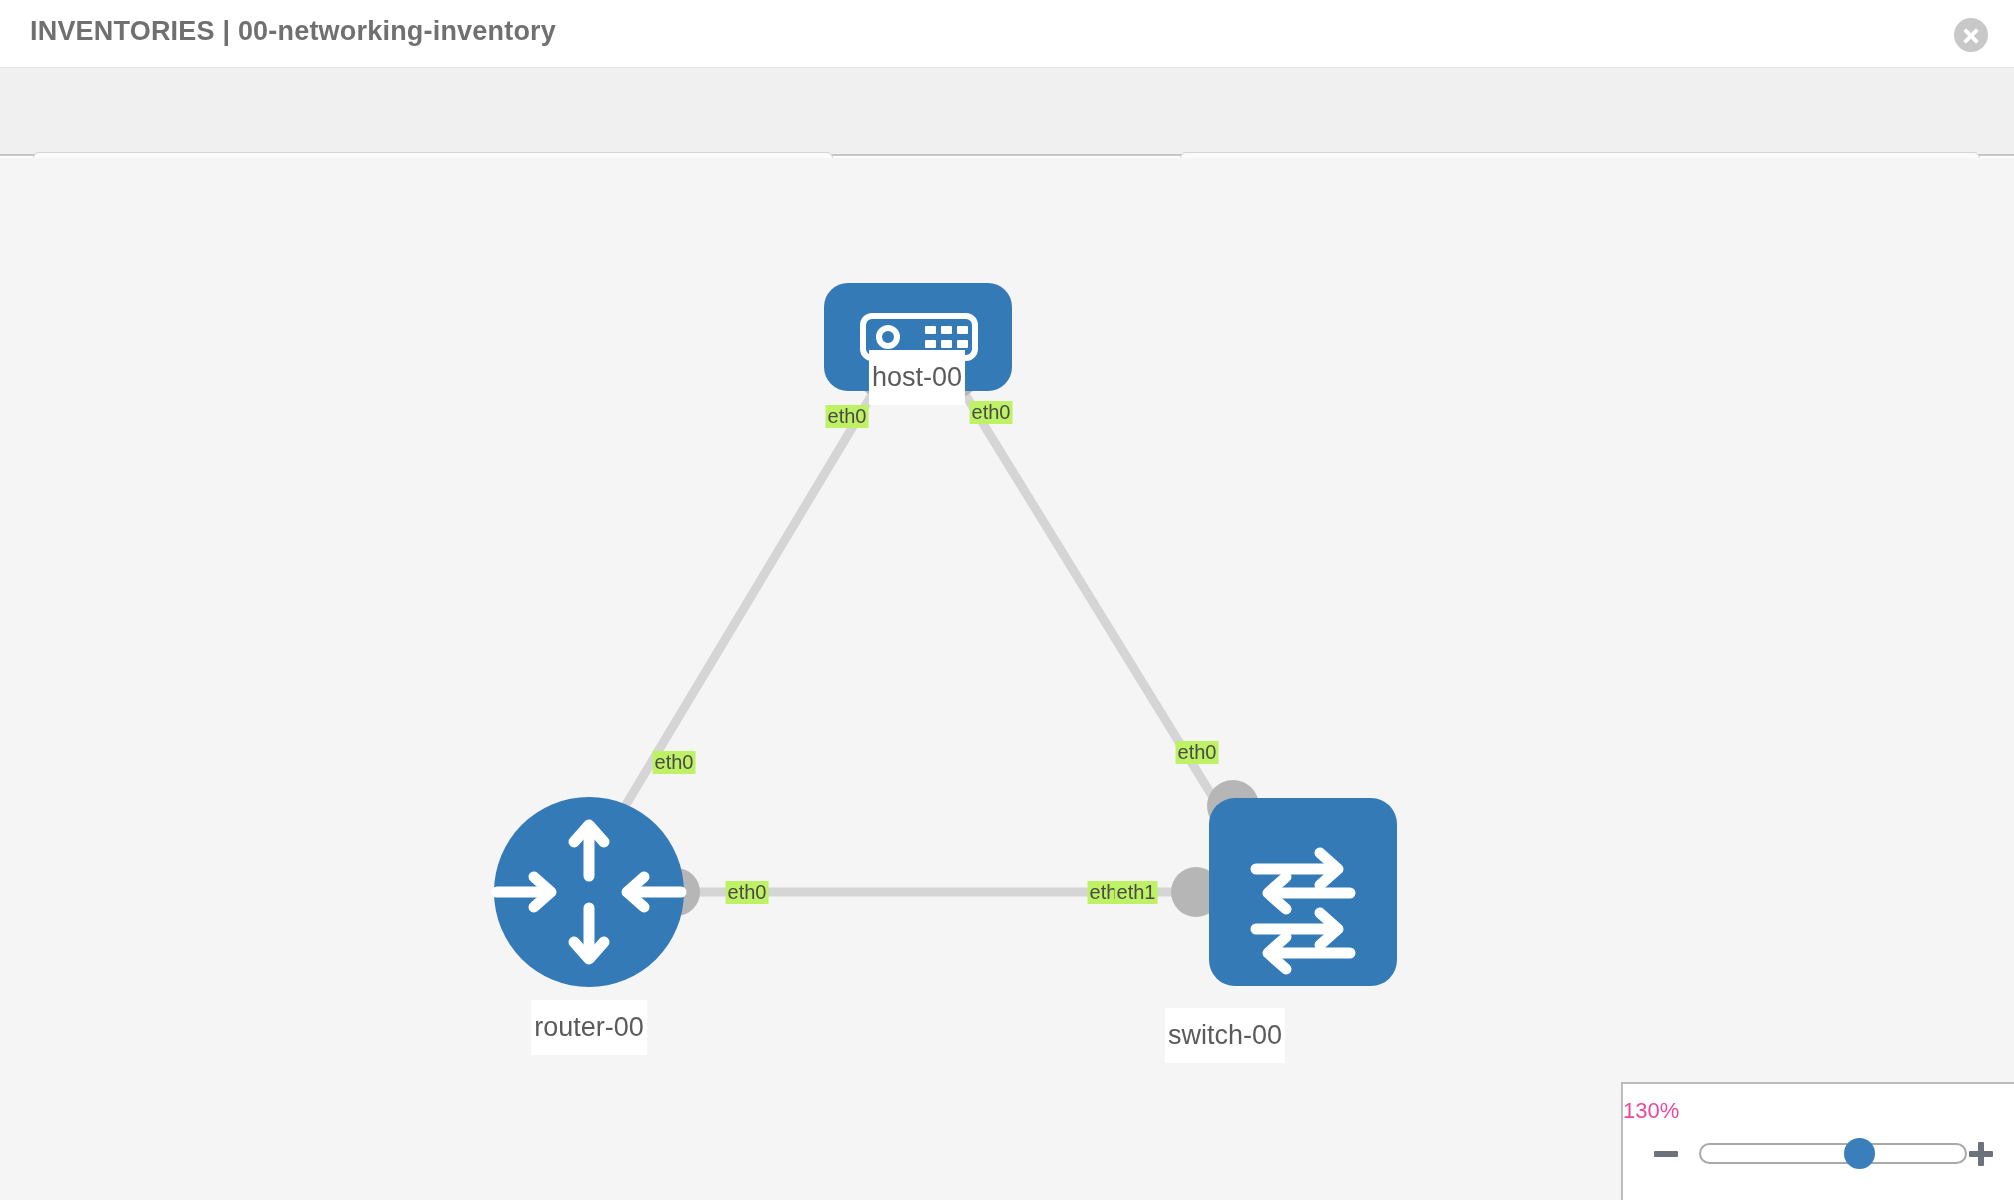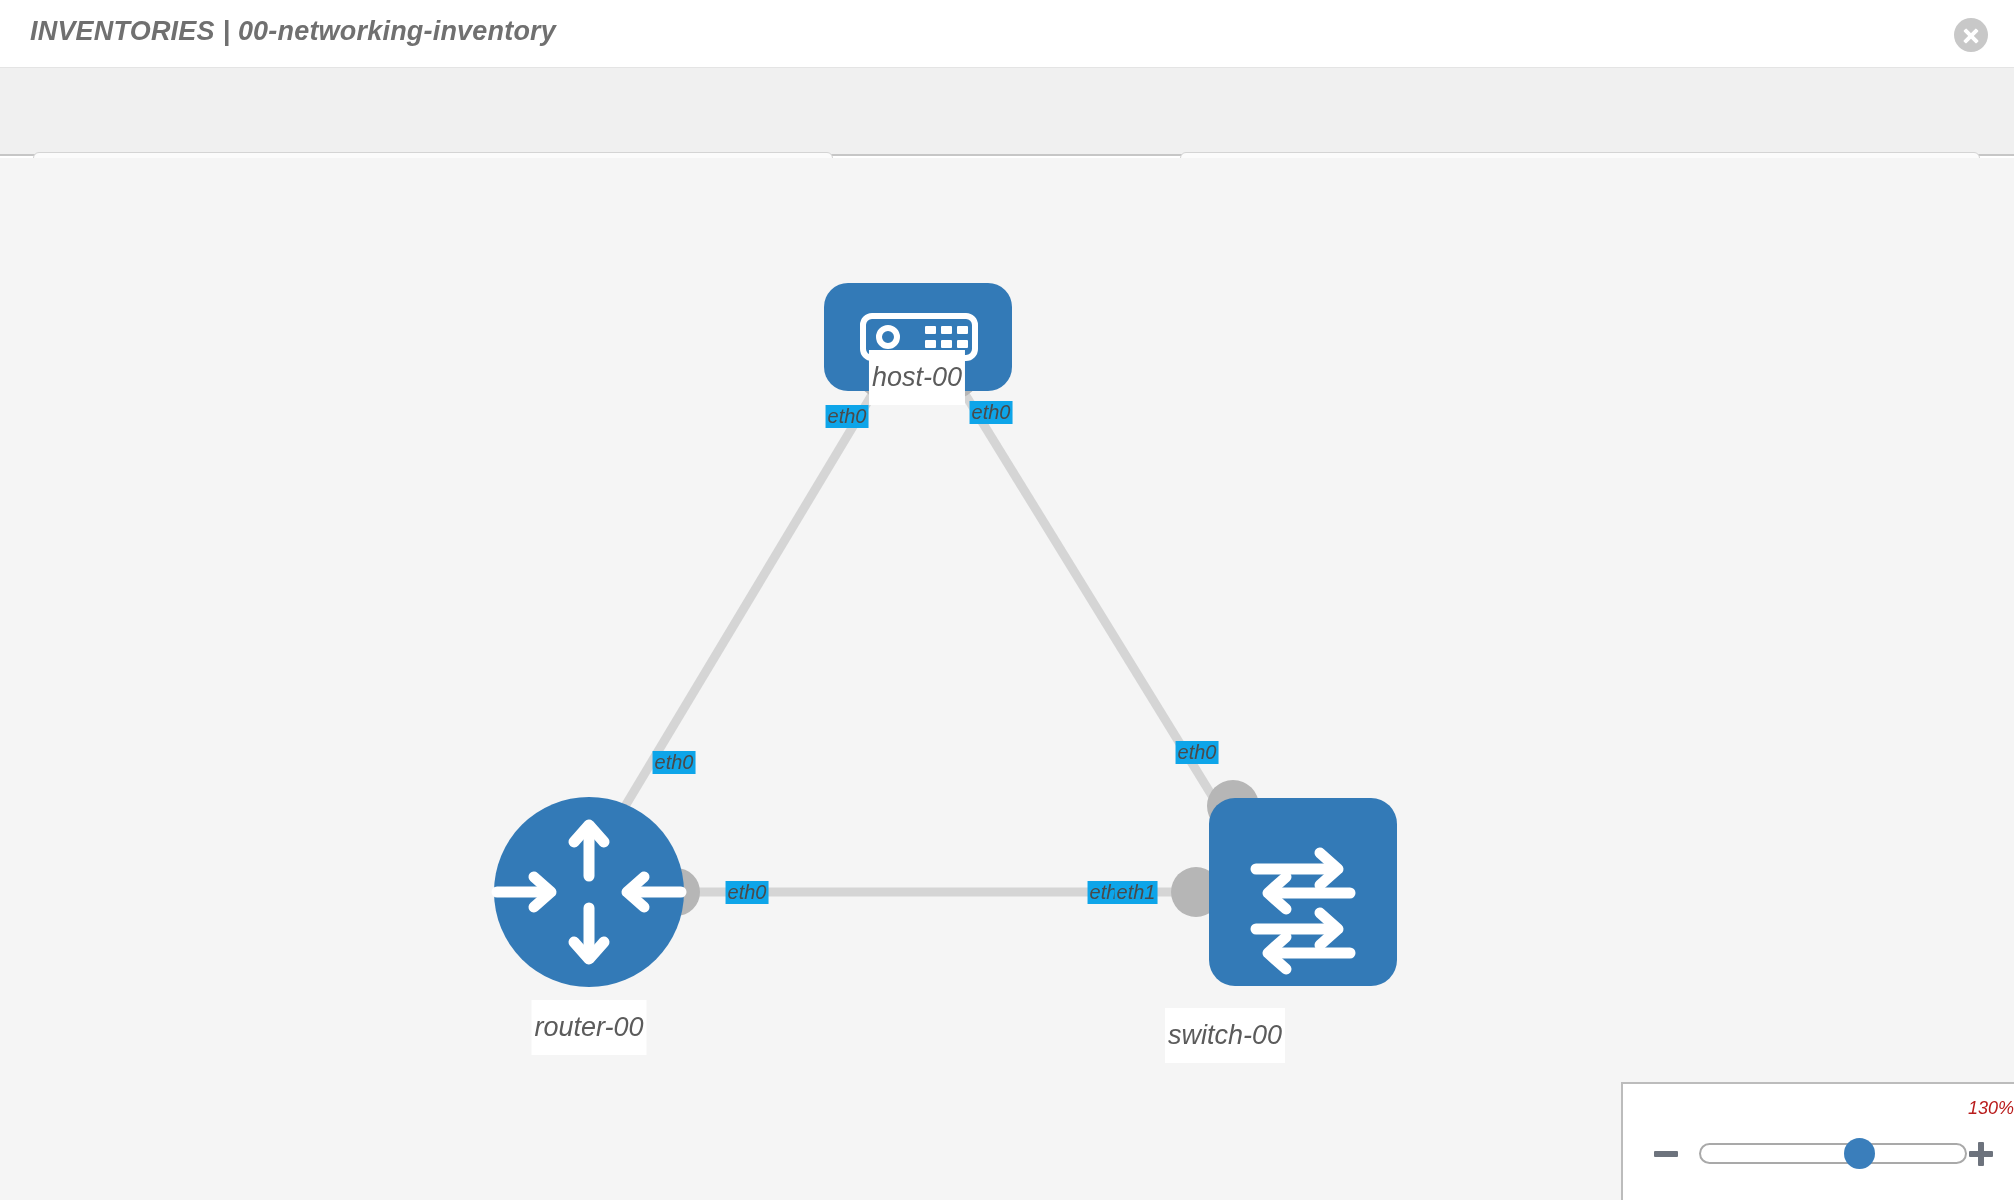--- a/index.html
+++ b/index.html
@@ -10,21 +10,20 @@
     overflow: hidden;
     font-family: "Liberation Sans", sans-serif;
     background: #ffffff;
   }
 
   #app {
     position: relative;
     width: 2014px;
     height: 940px;
     background: #ffffff;
-    font-style: italic;
   }
 
   
   .header {
     position: absolute;
     left: 0; top: 0;
     width: 2014px;
     height: 68px;
     background: #ffffff;
     border-bottom: 1px solid #e4e4e4;
@@ -152,21 +151,21 @@
     color: #5b5b5b;
     background: #ffffff;
     padding: 12px 3px;
     white-space: nowrap;
     transform: translateX(-50%);
   }
   .iface-label {
     position: absolute;
     font-size: 20px;
     color: #4a4a4a;
-    background: #0ea5e9;
+    background: #bef264;
     padding: 0 2px;
     white-space: nowrap;
     transform: translateX(-50%);
   }
 
   
   .zoom-panel {
     position: absolute;
     left: 1621px;
     top: 1082px;
@@ -175,23 +174,23 @@
     background: #ffffff;
     border-top: 2px solid #bcbcbc;
     border-left: 2px solid #bcbcbc;
     box-sizing: border-box;
   }
   .zoom-value {
     position: absolute;
     top: 14px;
     left: 0;
     width: 100%;
-    text-align: right;
-    font-size: 18px;
-    color: #b91c1c;
+    text-align: left;
+    font-size: 22px;
+    color: #ec4899;
   }
   .zoom-row {
     position: absolute;
     top: 50px;
     left: 0;
     width: 100%;
     height: 40px;
   }
   .zoom-minus, .zoom-plus {
     position: absolute;

